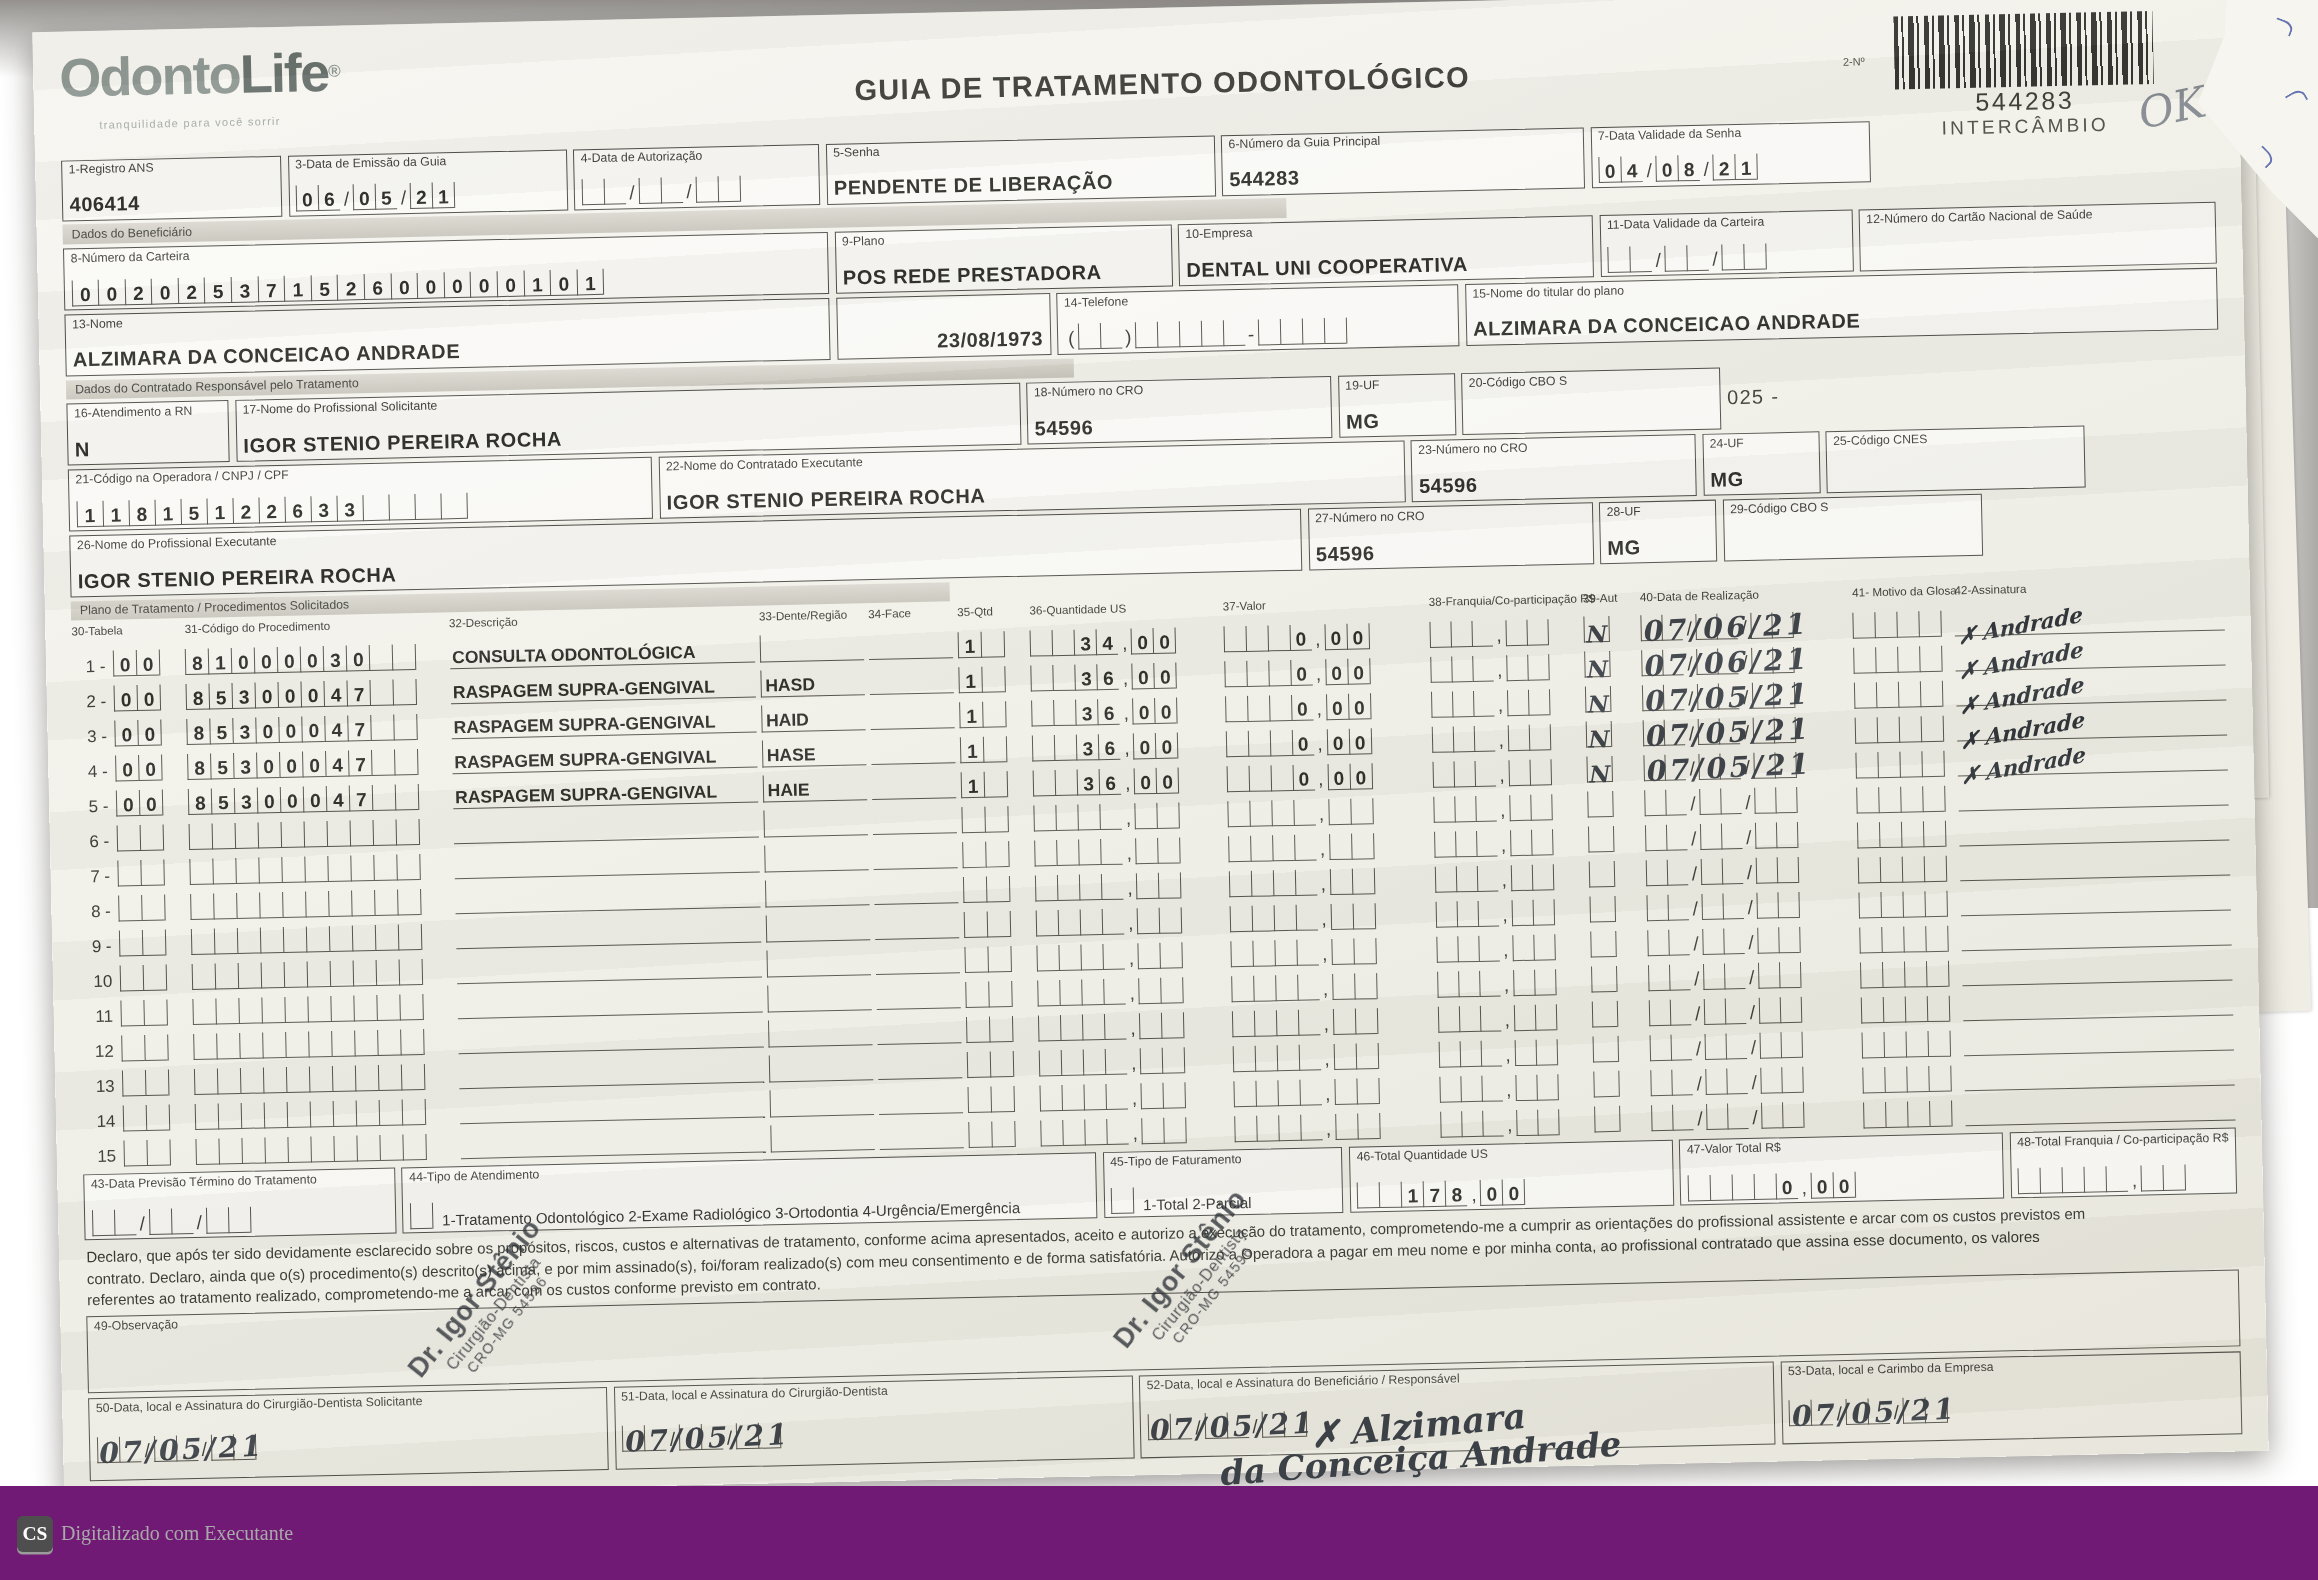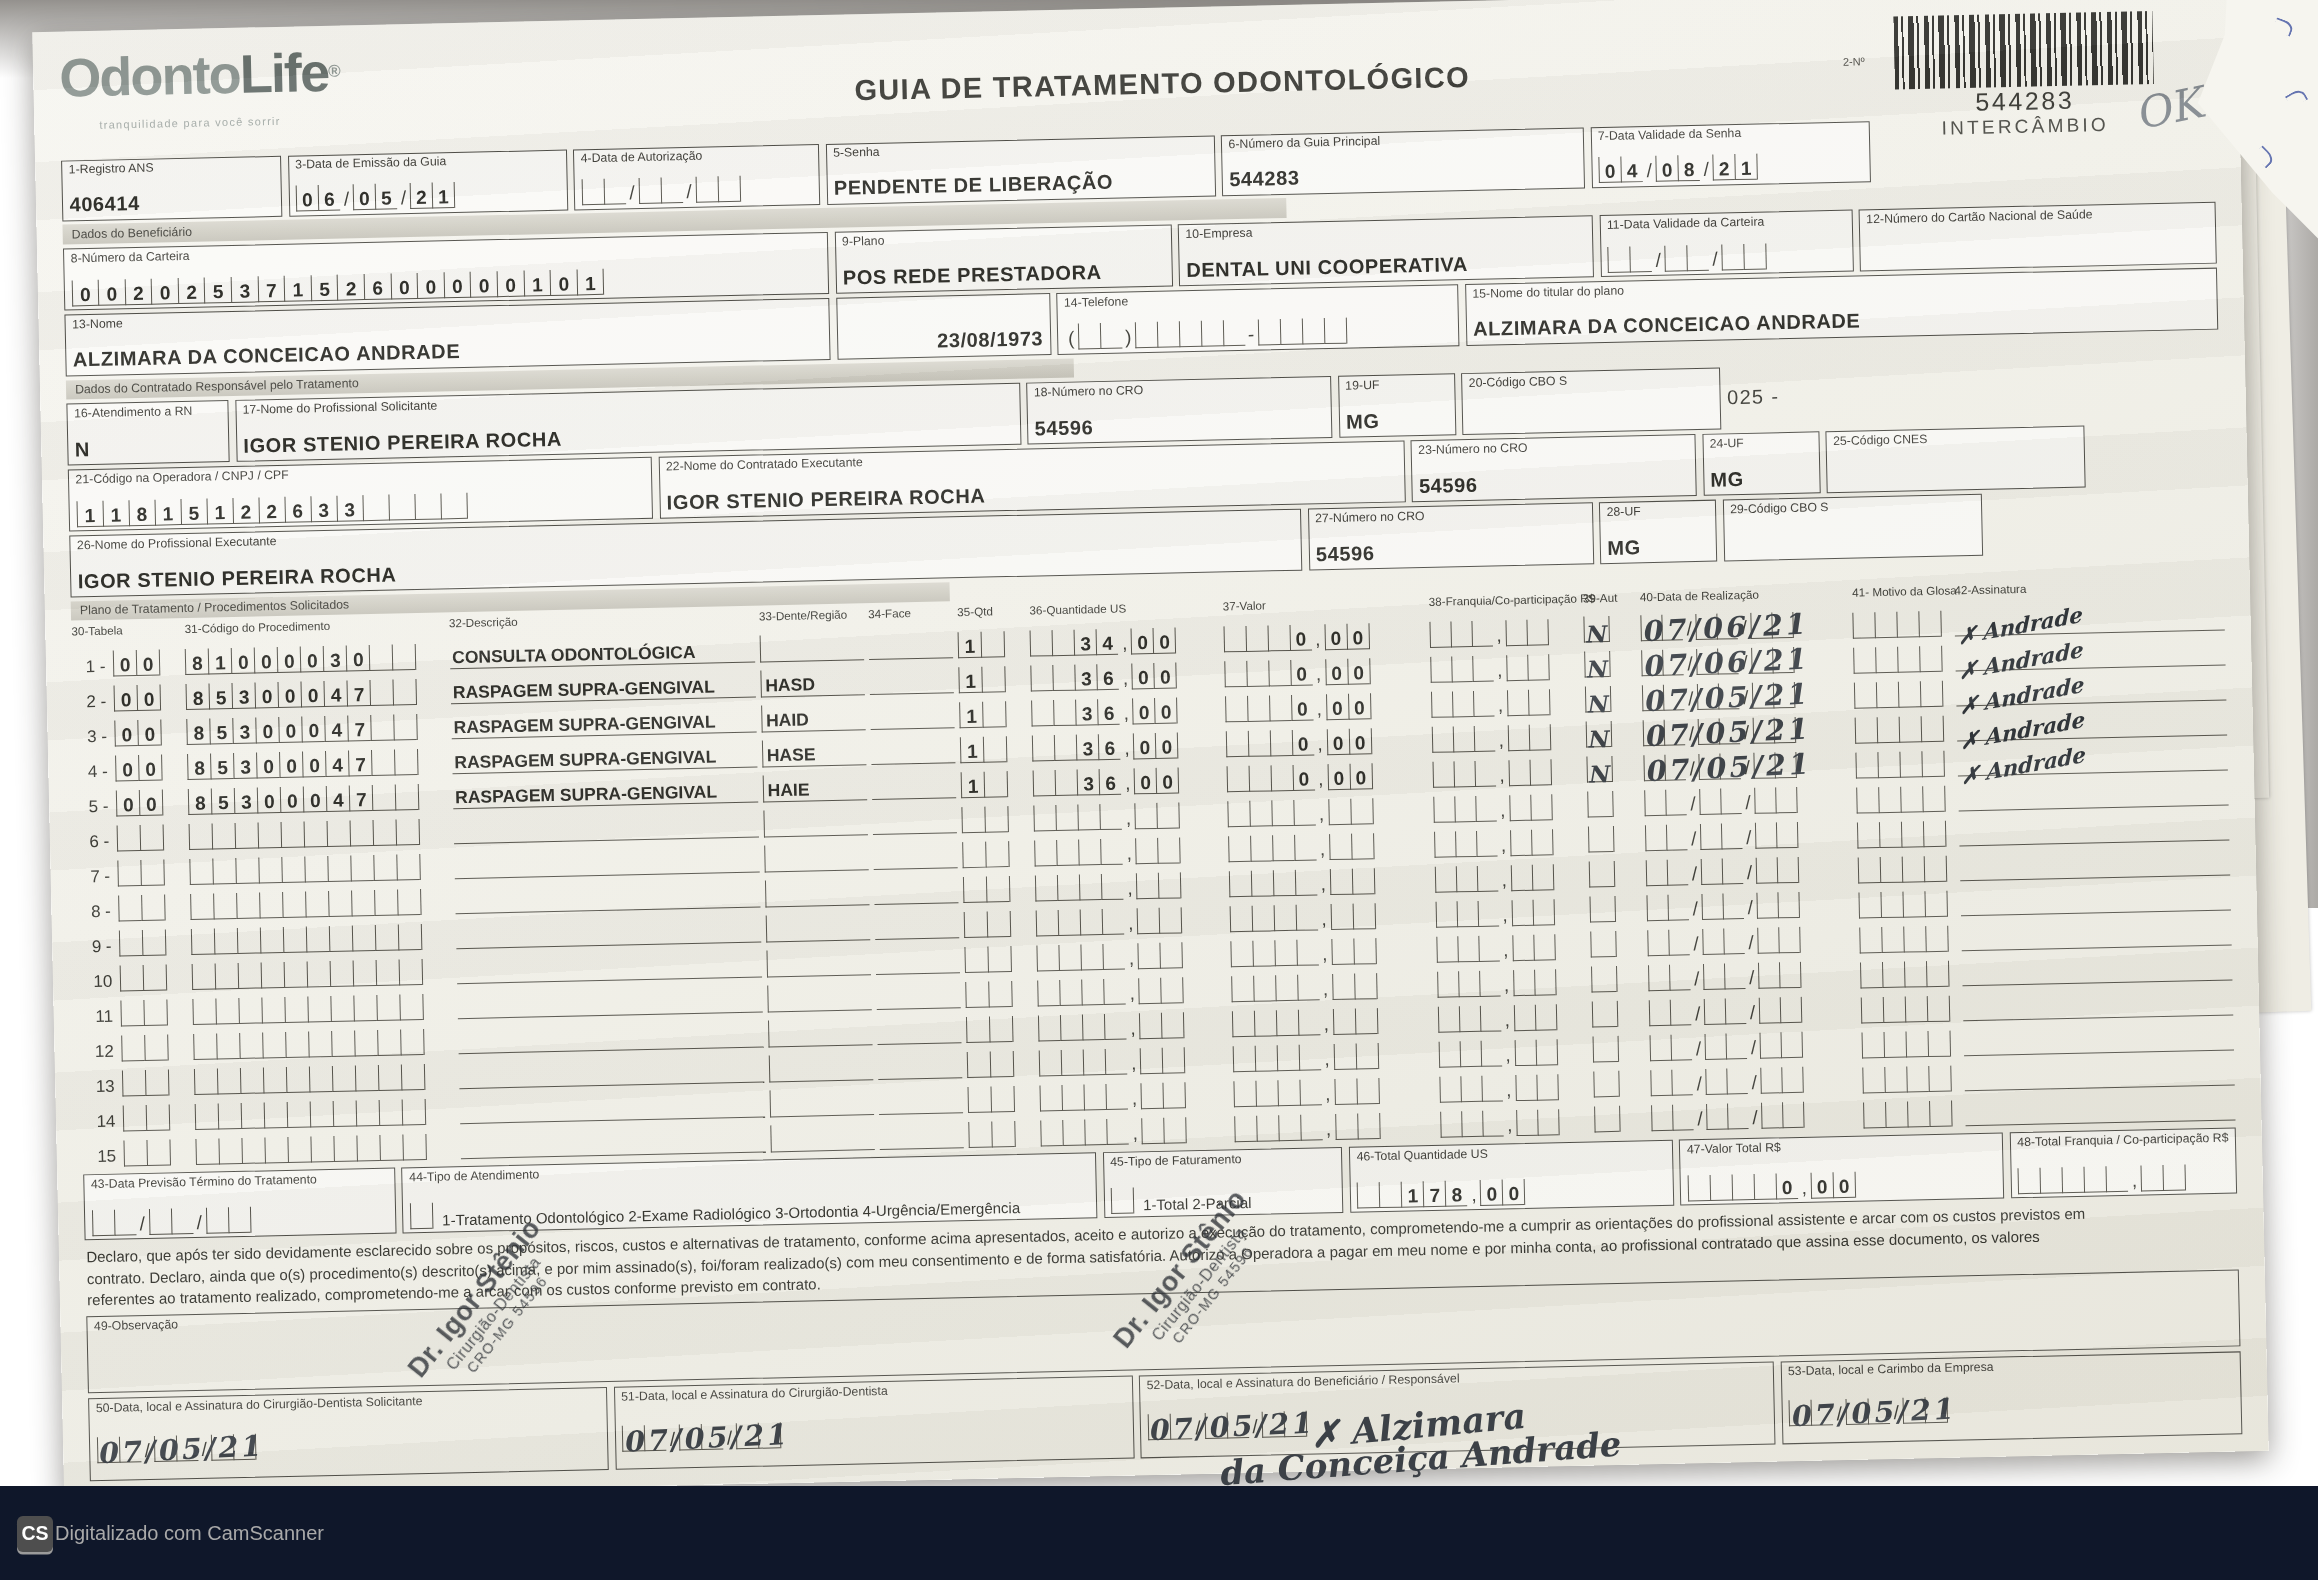--- a/index.html
+++ b/index.html
@@ -78,21 +78,21 @@
   .obs-box{border:1.9px solid #4d4c46;height:77px;padding:2.6px 6.5px;box-sizing:border-box;margin-bottom:5.2px;}
   .sig-box{border:1.9px solid #4d4c46;height:83px;padding:2.6px 6.5px;box-sizing:border-box;position:relative;overflow:visible;}
   .stamp{position:absolute;transform:rotate(-50deg);text-align:center;color:rgba(45,49,54,.78);filter:blur(0.3px);z-index:3;pointer-events:none;}
   .stamp .s1{font-size:27px;font-weight:bold;letter-spacing:0.6px;}
   .stamp .s2{font-size:16px;letter-spacing:0.6px;}
   .stamp .s3{font-size:14.3px;letter-spacing:1.3px;}
   .benef-sig{position:absolute;left:169px;top:31px;z-index:4;}
   .benef-sig .l1{font-size:35px;transform:rotate(-4deg);}
   .benef-sig .l2{font-size:34px;transform:rotate(-3deg);margin-top:-3.9px;margin-left:-91px;}
   
-  #scanstrip{position:absolute;left:0;bottom:0;width:2319px;height:95px;background:#0f172a;display:flex;align-items:center;gap:2px;padding-left:17px;box-sizing:border-box;}
+  #scanstrip{position:absolute;left:0;bottom:0;width:2319px;height:95px;background:#701a75;display:flex;align-items:center;gap:8px;padding-left:17px;box-sizing:border-box;font-family:Liberation Serif, serif;}
   .cs-badge{width:36px;height:36px;background:#4e4e4e;border-radius:5.8px;color:#fff;font-weight:bold;font-size:19.5px;
     display:flex;align-items:center;justify-content:center;box-shadow:0 2.6px 0 #9b9b9b;}
   .cs-text{font-size:20px;color:#a9a9a9;}
 </style>
 </head>
 <body>
 
 <div id="canvas">
   <div id="photo">
     <div class="top-shade"></div>
@@ -1675,16 +1675,16 @@
 
     <div class="scrap">
       <span class="bluemark" style="right:39px;top:39px;transform:rotate(20deg);"></span>
       <span class="bluemark" style="right:26px;top:110px;transform:rotate(-30deg);"></span>
       <span class="bluemark" style="right:58px;top:169px;transform:rotate(45deg);"></span>
     </div>
   </div>
 
   <div id="scanstrip">
     <div class="cs-badge">CS</div>
-    <span class="cs-text">Digitalizado com CamScanner</span>
+    <span class="cs-text">Digitalizado com Executante</span>
   </div>
 </div>
 
 
 </body></html>

